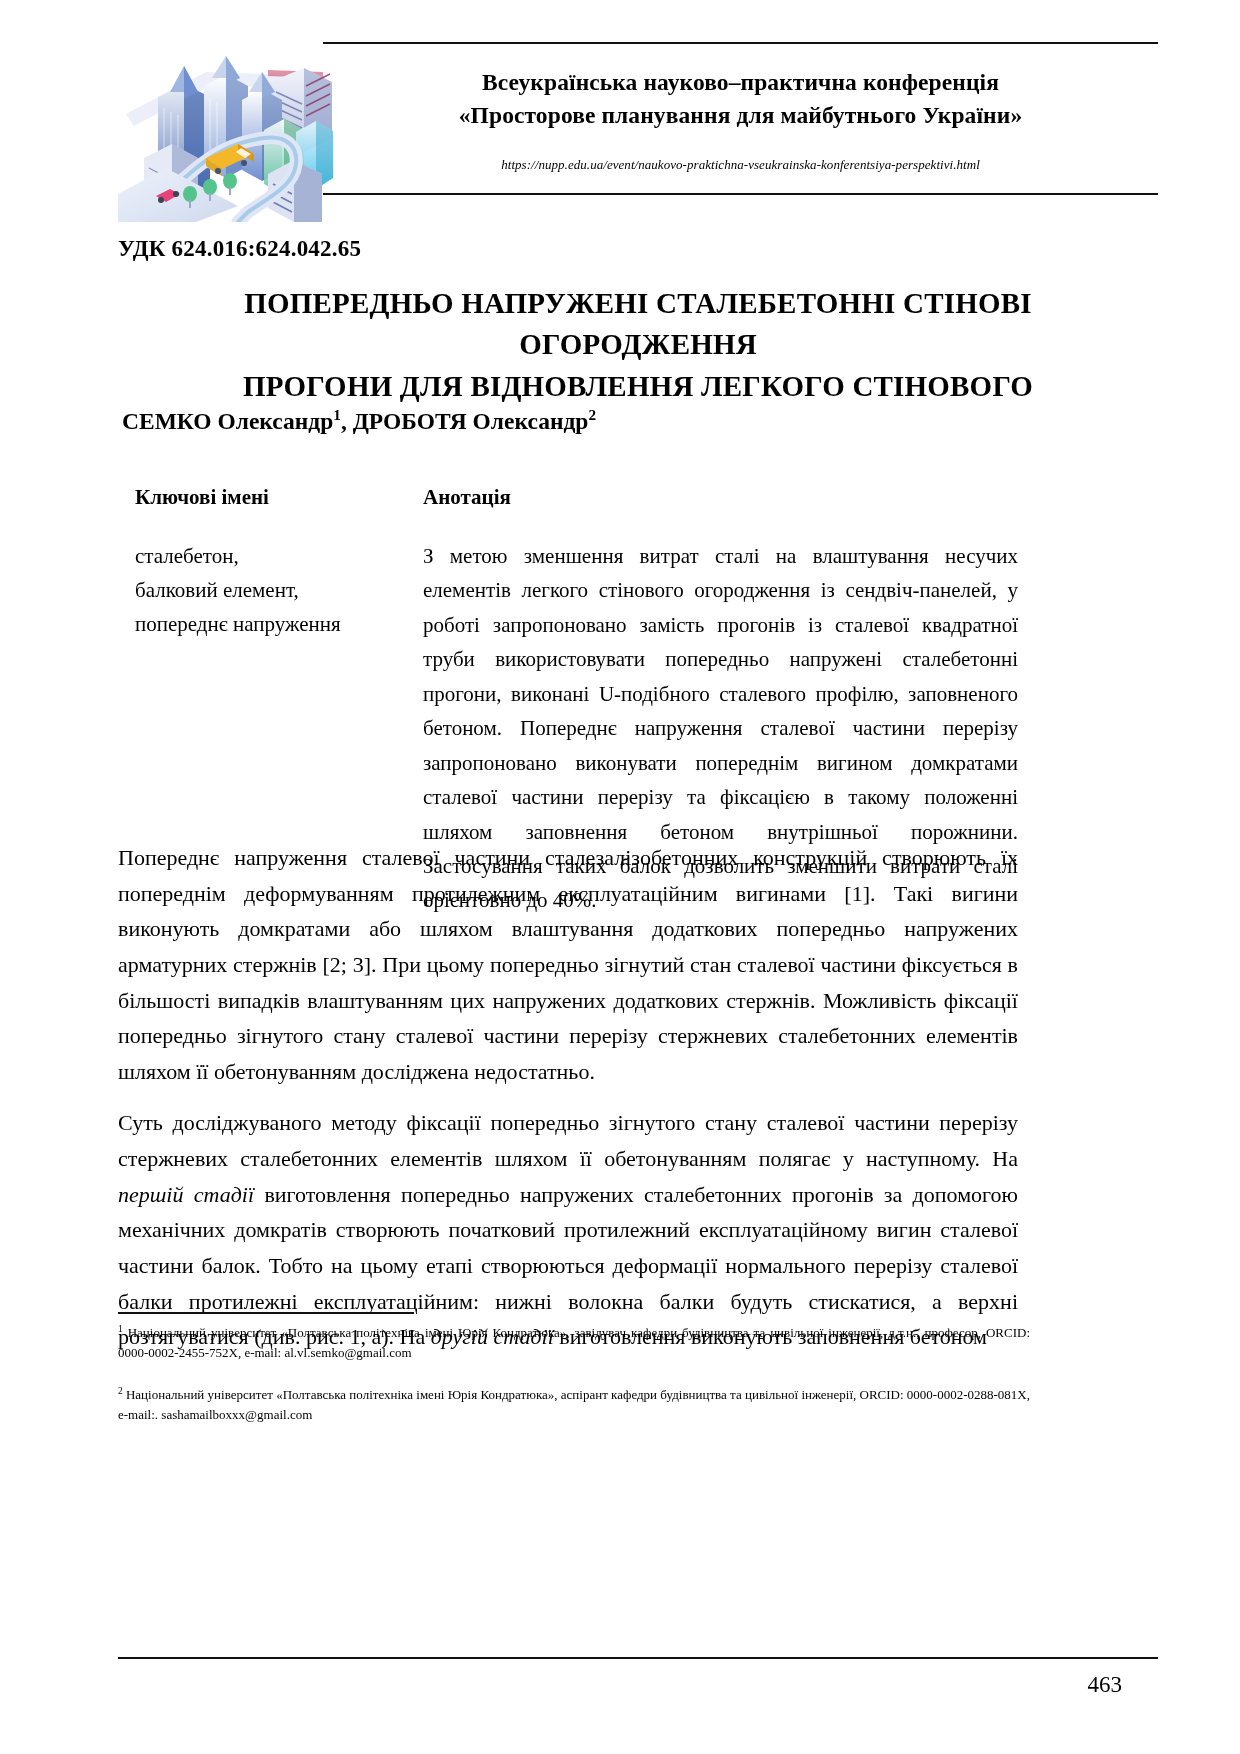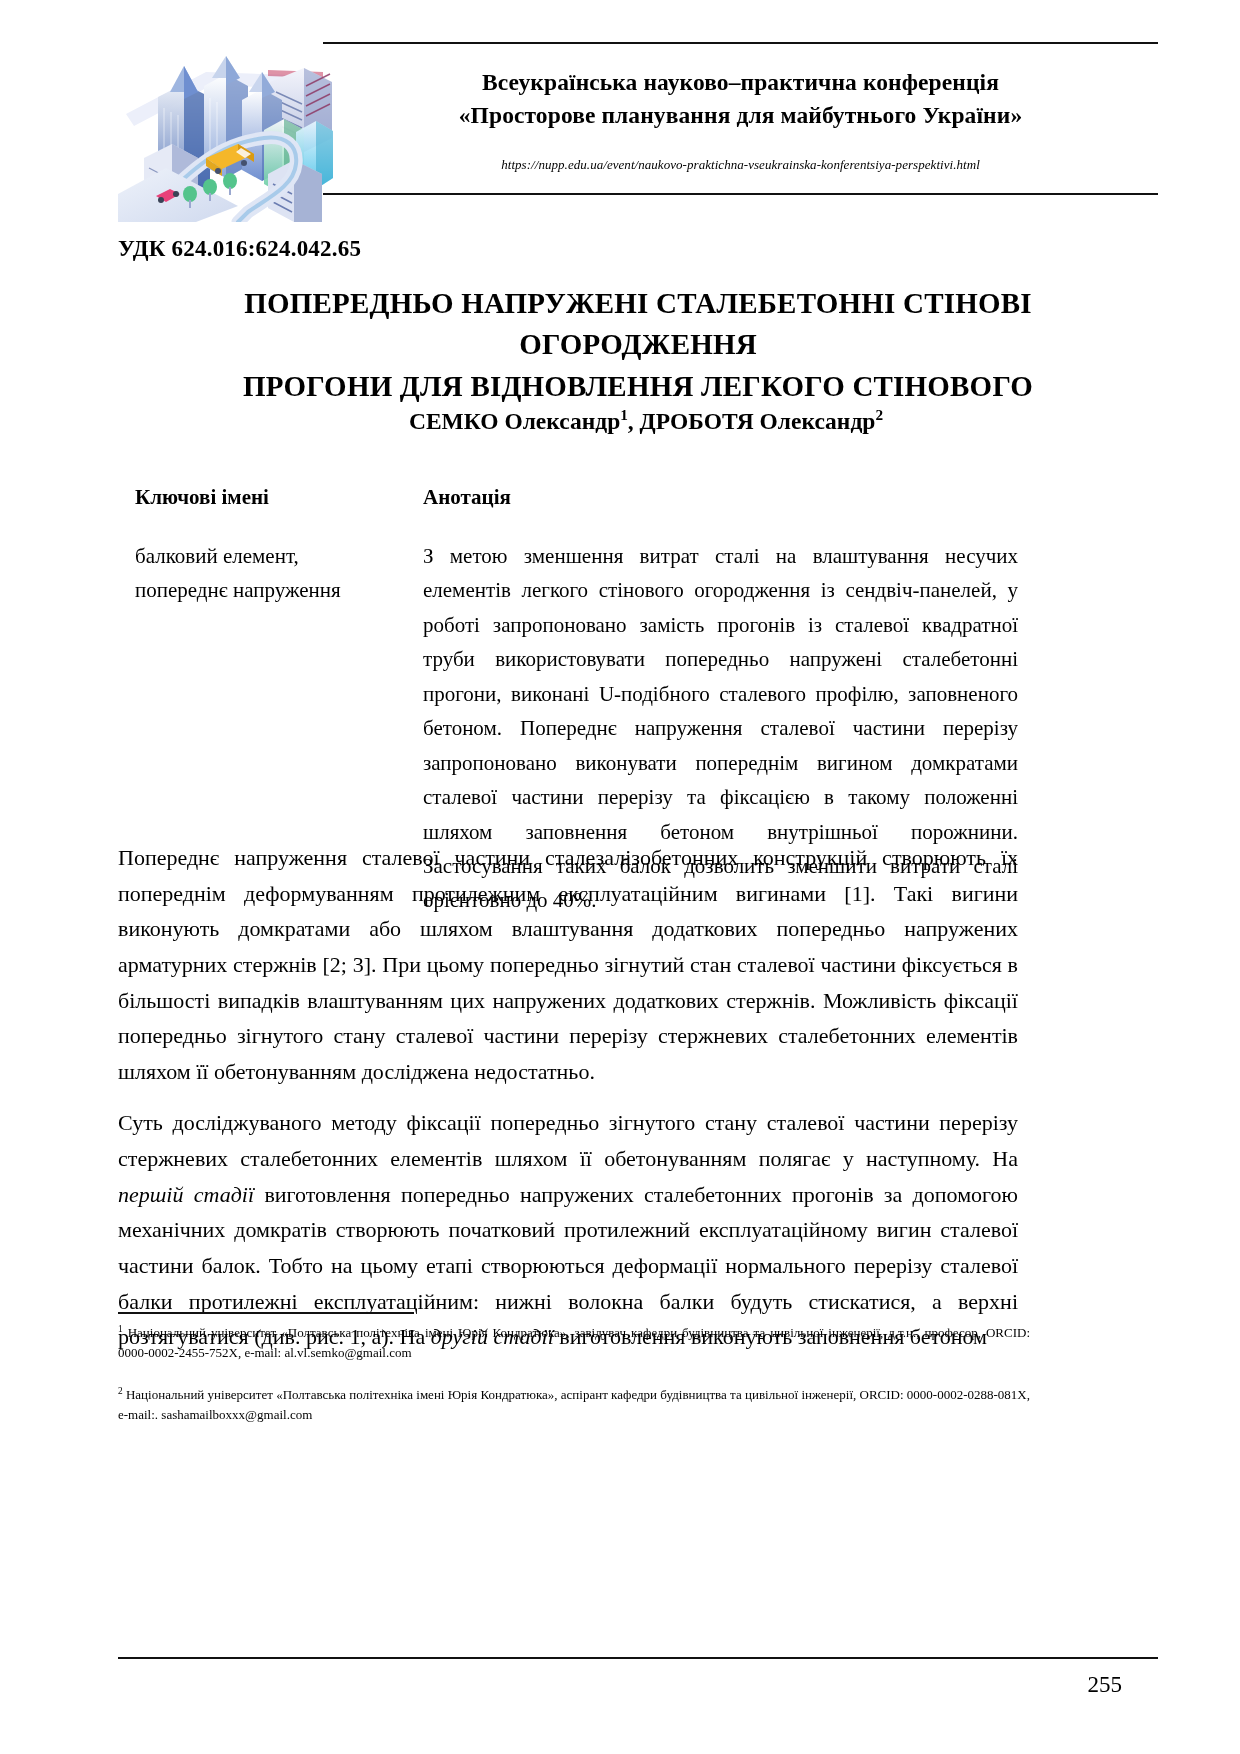--- a/index.html
+++ b/index.html
@@ -84,24 +84,24 @@
     top: 283px;
     width: 1000px;
     text-align: center;
     font-weight: bold;
     font-size: 29px;
     line-height: 1.43;
     letter-spacing: 0.2px;
   }
   .authors {
     position: absolute;
-    left: 128px;
+    left: 104px;
     top: 406px;
     width: 1000px;
-    text-align: center;
+    text-align: left;
     font-weight: bold;
     font-size: 23.5px;
   }
   .authors sup { font-size: 0.65em; font-weight: bold; vertical-align: super; }
 
   
   .kw-col {
     position: absolute;
     left: 117px;
     top: 485px;
@@ -345,20 +345,21 @@
     <div>ПРОГОНИ ДЛЯ ВІДНОВЛЕННЯ ЛЕГКОГО СТІНОВОГО</div>
   </div>
 
   <div class="authors">
     <span>СЕМКО Олександр</span><sup>1</sup><span>, </span><span>ДРОБОТЯ Олександр</span><sup>2</sup>
   </div>
 
   <div class="kw-col">
     <div class="sec-head">Ключові імені</div>
     <div class="kw-list">
+      <div>сталебетон,</div>
       <div>балковий елемент,</div>
       <div>попереднє напруження</div>
     </div>
   </div>
 
   <div class="ab-col">
     <div class="sec-head">Анотація</div>
     <div class="abstract-text">З метою зменшення витрат сталі на влаштування несучих елементів легкого стінового огородження із сендвіч-панелей, у роботі запропоновано замість прогонів із сталевої квадратної труби використовувати попередньо напружені сталебетонні прогони, виконані U-подібного сталевого профілю, заповненого бетоном. Попереднє напруження сталевої частини перерізу запропоновано виконувати попереднім вигином домкратами сталевої частини перерізу та фіксацією в такому положенні шляхом заповнення бетоном внутрішньої порожнини. Застосування таких балок дозволить зменшити витрати сталі орієнтовно до 40%.</div>
   </div>
 
@@ -367,15 +368,15 @@
     <p><span>Суть досліджуваного методу фіксації попередньо зігнутого стану сталевої частини перерізу стержневих сталебетонних елементів шляхом її обетонуванням полягає у наступному. На </span><em>першій стадії</em><span> виготовлення попередньо напружених сталебетонних прогонів за допомогою механічних домкратів створюють початковий протилежний експлуатаційному вигин сталевої частини балок. Тобто на цьому етапі створюються деформації нормального перерізу сталевої балки протилежні експлуатаційним: нижні волокна балки будуть стискатися, а верхні розтягуватися (див. рис. 1, а). На </span><em>другій стадії</em><span> виготовлення виконують заповнення бетоном</span></p>
   </div>
 
   <div class="footnote-rule"></div>
   <div class="footnotes">
     <div class="fn"><sup>1</sup><span> Національний університет «Полтавська політехніка імені Юрія Кондратюка», завідувач кафедри будівництва та цивільної інженерії, д.т.н., професор, ORCID: 0000-0002-2455-752X, e-mail: al.vl.semko@gmail.com</span></div>
     <div class="fn"><sup>2</sup><span> Національний університет «Полтавська політехніка імені Юрія Кондратюка», аспірант кафедри будівництва та цивільної інженерії, ORCID: 0000-0002-0288-081X, e-mail:. sashamailboxxx@gmail.com</span></div>
   </div>
 
   <div class="footer-rule"></div>
-  <div class="page-number">255</div>
+  <div class="page-number">463</div>
 
 </div>
 
 </body></html>

